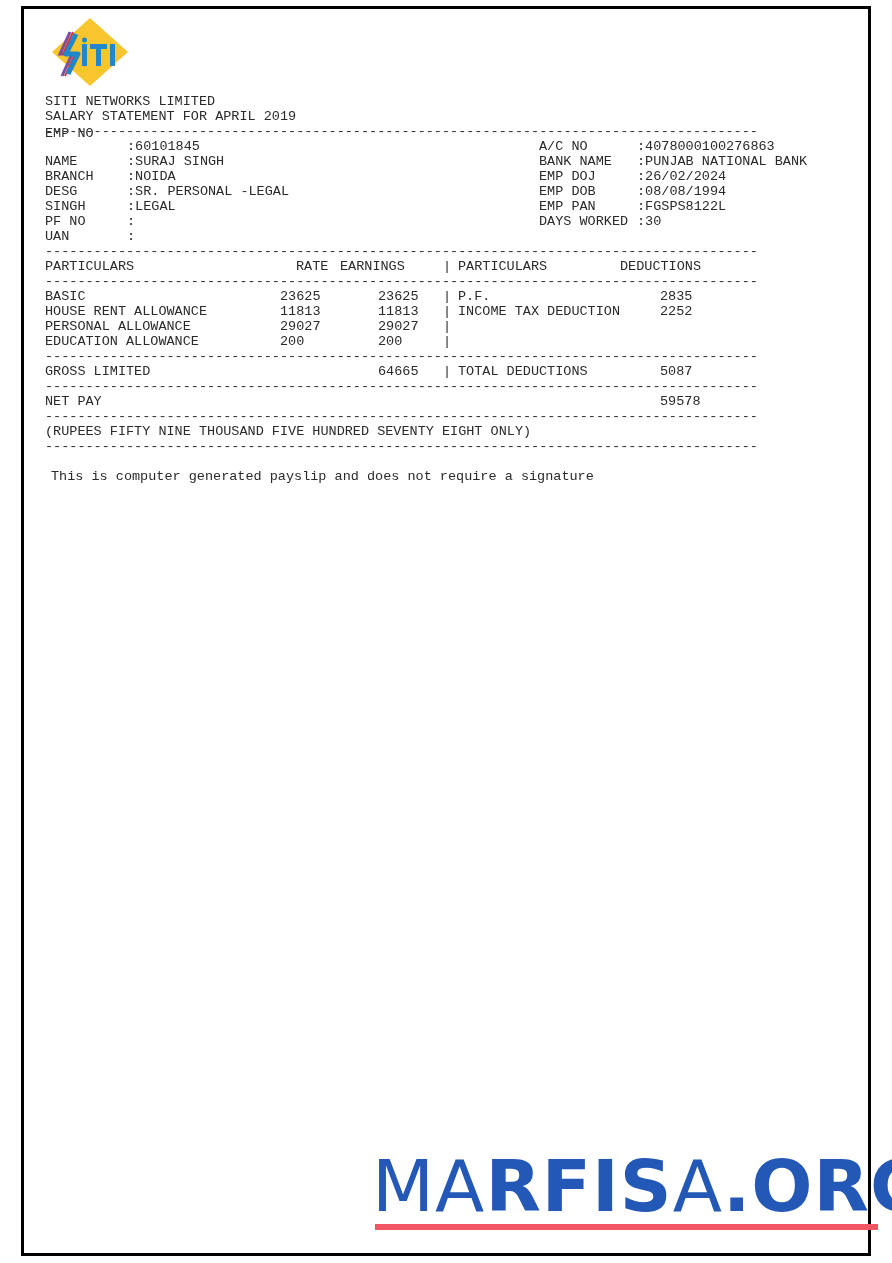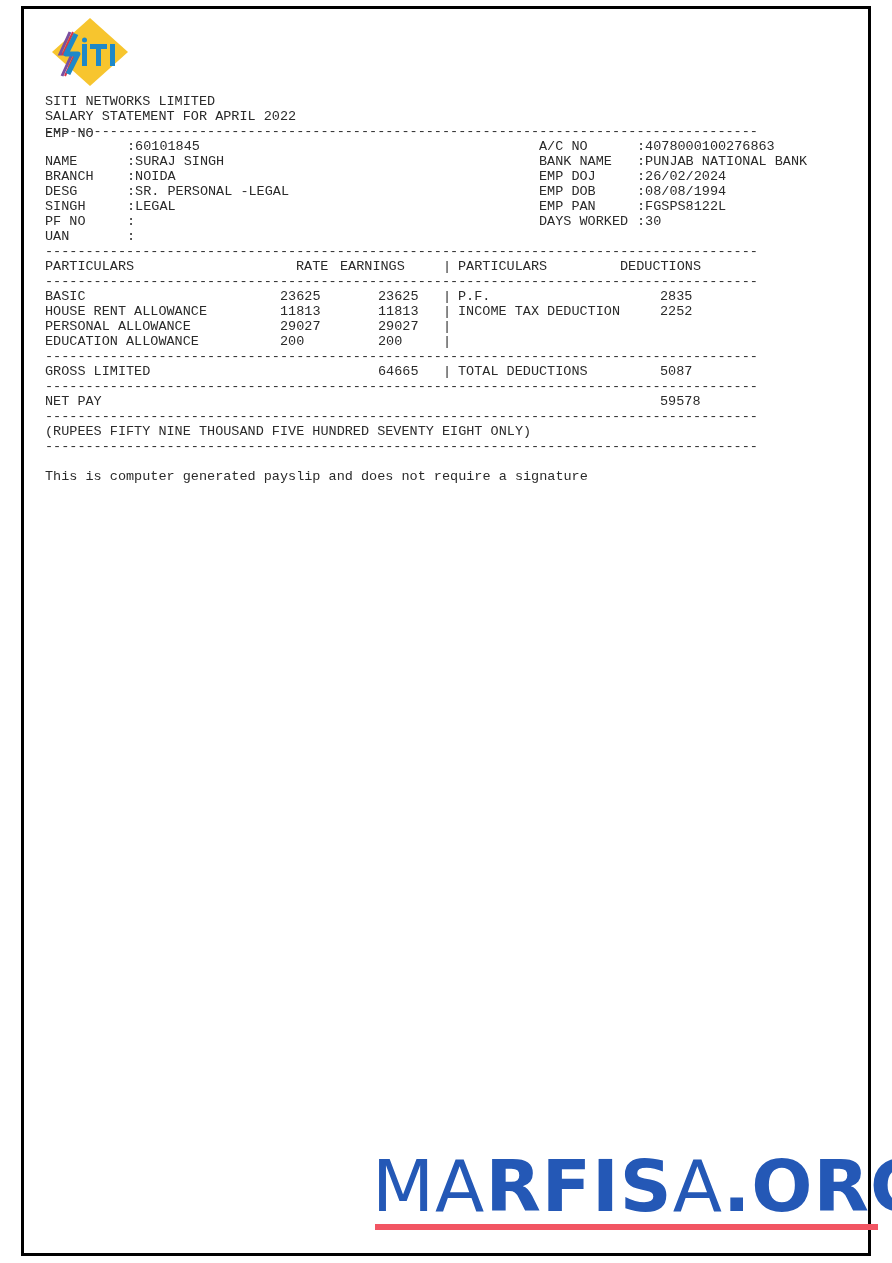--- a/index.html
+++ b/index.html
@@ -34,21 +34,21 @@
   <path d="M23 16 L13 38 L25 38 L15 60" stroke="#d9334a" stroke-width="2" fill="none"></path>
   <path d="M26 18 L16 38 L28 38 L18 58" stroke="#1e88c8" stroke-width="5" fill="none" stroke-linejoin="round"></path>
   <rect x="32" y="28" width="5" height="22" fill="#1e88c8"></rect>
   <rect x="40" y="28" width="17" height="5" fill="#1e88c8"></rect>
   <rect x="46" y="28" width="5" height="22" fill="#1e88c8"></rect>
   <rect x="60" y="28" width="5" height="22" fill="#1e88c8"></rect>
   <circle cx="34.5" cy="24" r="2.5" fill="#1e88c8"></circle>
 </svg>
 
 <div class="t" style="left:45px;top:94px">SITI NETWORKS LIMITED</div>
-<div class="t" style="left:45px;top:109px">SALARY STATEMENT FOR APRIL 2022</div>
+<div class="t" style="left:45px;top:109px">SALARY STATEMENT FOR APRIL 2019</div>
 <div class="dash" style="top:124px">-----------------------------------------------------------------------------------------</div>
 
 <div>
   <div class="t" style="left:45px;top:126px">EMP NO</div>
   <div class="t" style="left:127px;top:139px">:60101845</div>
   <div class="t" style="left:45px;top:154px">NAME</div>
   <div class="t" style="left:127px;top:154px">:SURAJ SINGH</div>
   <div class="t" style="left:45px;top:169px">BRANCH</div>
   <div class="t" style="left:127px;top:169px">:NOIDA</div>
   <div class="t" style="left:45px;top:184px">DESG</div>
@@ -134,16 +134,16 @@
   <div class="t" style="left:45px;top:394px">NET PAY</div>
   <div class="t r" style="left:660px;width:99px;top:394px">59578</div>
 </div>
 
 <div class="dash" style="top:409px">-----------------------------------------------------------------------------------------</div>
 
 <div class="t" style="left:45px;top:424px">(RUPEES FIFTY NINE THOUSAND FIVE HUNDRED SEVENTY EIGHT ONLY)</div>
 
 <div class="dash" style="top:439px">-----------------------------------------------------------------------------------------</div>
 
-<div class="t" style="left:45px;top:469px">This is computer generated payslip and does not require a signature</div>
+<div class="t" style="left:51px;top:469px">This is computer generated payslip and does not require a signature</div>
 
 <div class="wm"><span class="lt">MA</span><span class="bd">RFIS</span><span class="lt">A</span><span class="bd">.ORG</span></div>
 <div class="wm-bar"></div>
 
 </body></html>

